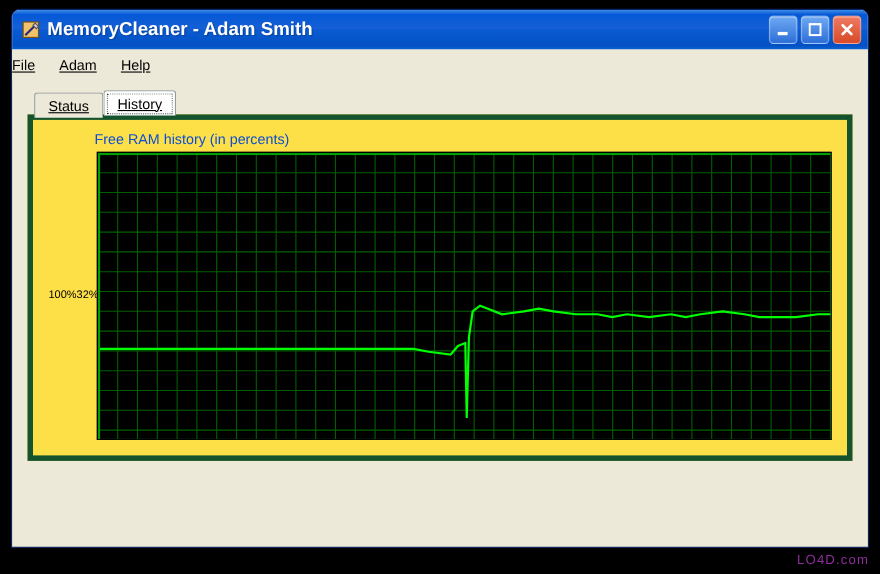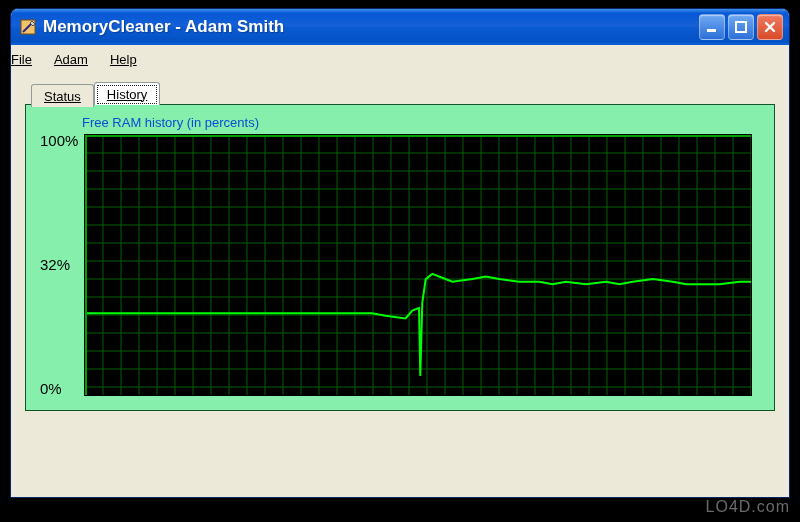--- a/index.html
+++ b/index.html
@@ -82,54 +82,54 @@
     top:1px;
   }
   .tab.active::after {
     content:""; position:absolute; left:2px; right:2px; top:2px; bottom:1px;
     border:1px dotted #222; border-radius:1px;
     pointer-events:none;
   }
   .tab.inactive { z-index:1; top:3px; }
 
   .tab-panel {
-    border:1px solid #14532d;
-    background:#86efac;
+    border:5px solid #14532d;
+    background:#fde047;
     padding:10px 14px 14px 14px;
     margin-top:-1px;
   }
 
   .chart-title {
     color:#0b4dd6; font-size:13px; margin:0 0 4px 42px;
   }
 
   .chart-wrap { display:flex; }
   .ylabels {
     width:44px; position:relative;
-    display:flex; flex-direction:column; justify-content:space-between;
-    align-items:flex-start; padding-right:4px;
-    color:#000; font-size:15px;
+    display:flex; flex-direction:row; justify-content:space-between;
+    align-items:center; padding-right:4px;
+    color:#000; font-size:10px;
   }
   .ylabels div { height:14px; line-height:14px; }
 
   .chart-area {
     position:relative;
     width:668px; height:262px;
     background:#000;
     border:1px solid #000;
     overflow:hidden;
   }
   .grid line.gridline { stroke:#006000; stroke-width:1; }
   .series { stroke:#00ff00; stroke-width:2; fill:none; }
   .chart-border { stroke:#00a000; stroke-width:2; fill:none; }
 
   .watermark {
     position:absolute; right:10px; bottom:6px;
-    font-family:Arial,sans-serif; font-size:16px; letter-spacing:1px;
-    color:#a3a3a3; opacity:0.65;
+    font-family:Arial,sans-serif; font-size:12px; letter-spacing:1px;
+    color:#d946ef; opacity:0.65;
   }
 </style>
 </head>
 <body>
 
 <div class="window">
 
   <div class="titlebar">
     <span class="app-icon">
       <svg width="16" height="16" viewBox="0 0 16 16">

